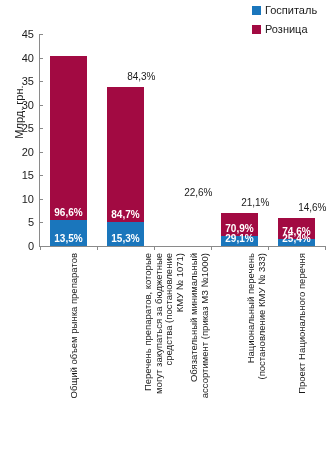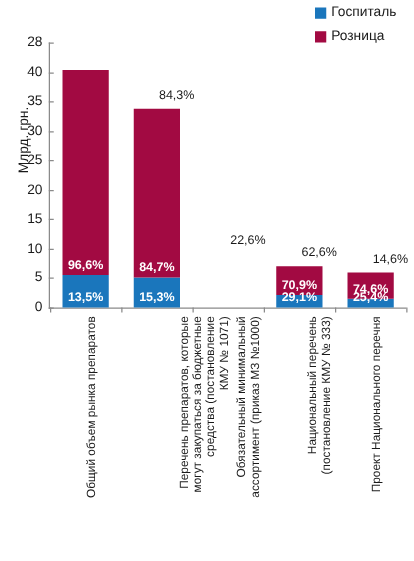--- a/index.html
+++ b/index.html
@@ -90,21 +90,21 @@
     </div>
     <div class="legend-row">
       <span class="legend-swatch" style="background:#a20a42"></span>
       <span class="legend-label">Розница</span>
     </div>
   </div>
 
   <div class="ylabel">Млрд. грн.</div>
 
   <div class="ytick-wrap" id="ytick-wrap">
-      <div class="ytick" style="top: 34px;">28</div>
+      <div class="ytick" style="top: 34px;">45</div>
       <div class="tickmark" style="top: 34px;"></div>
       <div class="ytick" style="top: 57.5556px;">40</div>
       <div class="tickmark" style="top: 57.5556px;"></div>
       <div class="ytick" style="top: 81.1111px;">35</div>
       <div class="tickmark" style="top: 81.1111px;"></div>
       <div class="ytick" style="top: 104.667px;">30</div>
       <div class="tickmark" style="top: 104.667px;"></div>
       <div class="ytick" style="top: 128.222px;">25</div>
       <div class="tickmark" style="top: 128.222px;"></div>
       <div class="ytick" style="top: 151.778px;">20</div>
@@ -161,21 +161,21 @@
         <span>могут закупаться за бюджетные</span>
         <span>средства (постановление</span>
         <span>КМУ № 1071)</span>
       </div>
       <div class="total-text" style="left: 152.5px; width: 60px; top: 187.129px;">22,6%</div>
       <div class="xtickmark" style="left: 154px;"></div>
       <div class="xlab" style="left: 188.5px;">
         <span>Обязательный минимальный</span>
         <span>ассортимент (приказ МЗ №1000)</span>
       </div>
-      <div class="total-text" style="left: 209.5px; width: 60px; top: 196.551px;">62,6%</div>
+      <div class="total-text" style="left: 209.5px; width: 60px; top: 196.551px;">21,1%</div>
       <div class="xtickmark" style="left: 211px;"></div>
       <div class="xlab" style="left: 245.5px;">
         <span>Национальный перечень</span>
         <span>(постановление КМУ № 333)</span>
       </div>
       <div class="total-text" style="left: 266.5px; width: 60px; top: 202.204px;">14,6%</div>
       <div class="xtickmark" style="left: 268px;"></div>
       <div class="xlab" style="left: 297px;">
         <span>Проект Национального перечня</span>
       </div>

